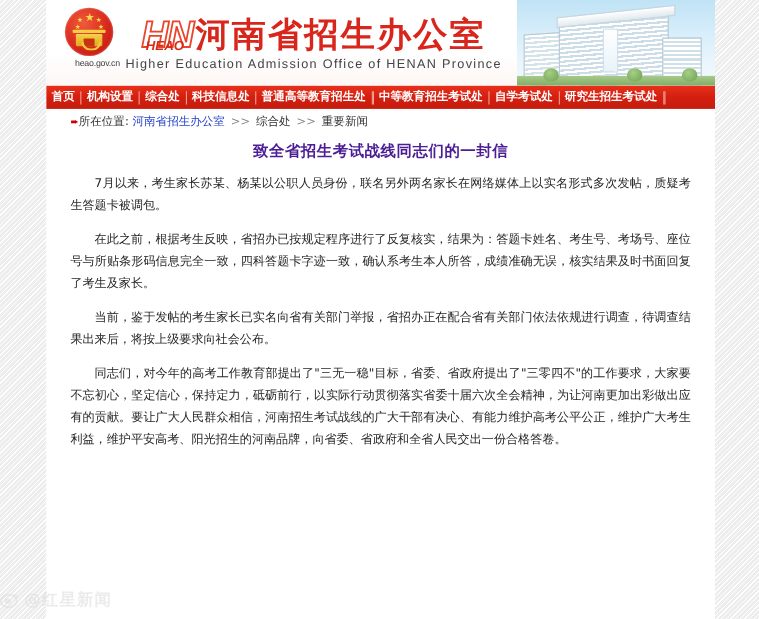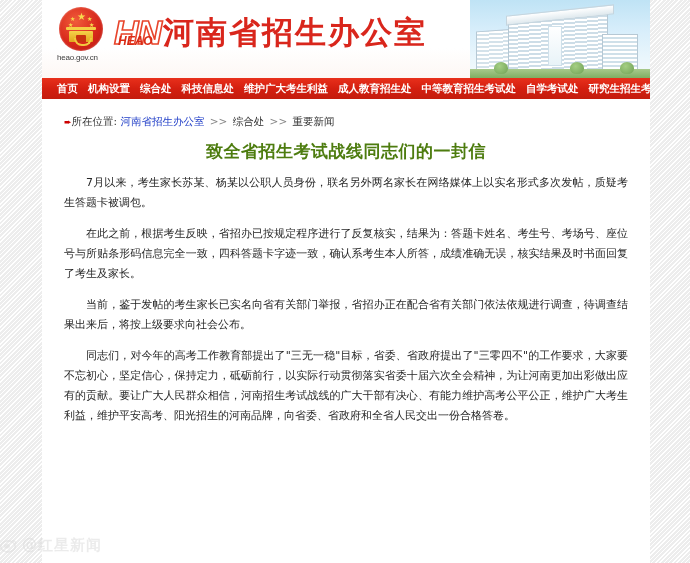--- a/index.html
+++ b/index.html
@@ -155,21 +155,21 @@
     width: 14px; height: 6px;
     border: 2px solid #f2c93f;
     border-radius: 0 0 8px 8px;
     border-top: none;
   }
   .emblem-domain {
     position: absolute;
     left: -2px;
     top: 46px;
     width: 52px;
-    text-align: left;
+    text-align: right;
     font-size: 8px;
     color: #3d3d3d;
     letter-spacing: -.2px;
     font-family: "Liberation Sans", sans-serif;
   }
 
   .title-zone {
     position: absolute;
     left: 72px;
     top: 7px;
@@ -221,41 +221,41 @@
 
   
   .nav {
     position: relative;
     width: 608px;
     height: 21px;
     background: linear-gradient(to bottom, #e8301b 0%, #d41f10 50%, #c41c0d 100%);
     display: flex;
     align-items: center;
     box-sizing: border-box;
-    padding-left: 10px;
+    padding-left: 0;
   }
   .nav-item {
     color: #ffffff;
     font-size: 10.5px;
     font-weight: bold;
     padding: 0 5px;
     line-height: 21px;
     white-space: nowrap;
     font-family: "DejaVu Sans", "Liberation Sans", sans-serif;
     cursor: pointer;
   }
   .nav-sep {
     width: 1px;
     height: 12px;
     background: #f2a092;
   }
 
   
   .crumb-wrap {
-    padding: 16px 0 0 22px;
+    padding: 5px 0 0 22px;
     font-size: 10.5px;
     color: #333333;
     font-family: "DejaVu Sans", "Liberation Sans", sans-serif;
     white-space: nowrap;
   }
   .crumb-arrow { color: #c00; font-size: 9px; }
   .crumb-link { color: #2340c8; text-decoration: none; cursor: pointer; }
   .crumb-sep { color: #888; margin: 0 2px; }
   .crumb-cur { color: #333; }
 
@@ -267,23 +267,23 @@
   .art-date {
     margin-top: 7px;
     font-size: 11px;
     font-weight: bold;
     color: #111111;
     font-family: "DejaVu Sans", "Liberation Sans", sans-serif;
   }
   .art-title {
     margin-top: 11px;
     text-align: center;
-    font-size: 17px;
-    font-weight: bold;
-    color: #4d7c0f;
+    font-size: 14px;
+    font-weight: bold;
+    color: #4c1d95;
     letter-spacing: .5px;
     font-family: "DejaVu Sans", "Liberation Sans", sans-serif;
   }
   .art-body {
     margin-top: 10px;
     font-size: 11px;
     line-height: 20px;
     color: #262626;
     text-align: justify;
     font-family: "DejaVu Sans", "Liberation Sans", sans-serif;
@@ -351,35 +351,35 @@
     </div>
 
     <div class="title-zone">
       <div class="logo-row">
         <span class="logo-hn">
           <span>HN</span>
           <span class="logo-heao">HEAO</span>
         </span>
         <span class="site-name">河南省招生办公室</span>
       </div>
+      <div class="site-sub">Higher Education Admission Office of HENAN Province</div>
     </div>
   </div>
 
   <div class="nav">
     <span class="nav-item">首页</span>
     <span class="nav-sep"></span>
     <span class="nav-item">机构设置</span>
     <span class="nav-sep"></span>
     <span class="nav-item">综合处</span>
     <span class="nav-sep"></span>
     <span class="nav-item">科技信息处</span>
     <span class="nav-sep"></span>
-    <span class="nav-item">维护广大考生利益</span>
-    <span class="nav-sep"></span>
-    <span class="nav-item">成人教育招生处</span>
+    <span class="nav-item">普通高等教育招生处</span>
+    <span class="nav-sep"></span>
     <span class="nav-sep"></span>
     <span class="nav-item">中等教育招生考试处</span>
     <span class="nav-sep"></span>
     <span class="nav-item">自学考试处</span>
     <span class="nav-sep"></span>
     <span class="nav-item">研究生招生考试处</span>
     <span class="nav-sep"></span>
 
     <span class="nav-sep"></span>
 

